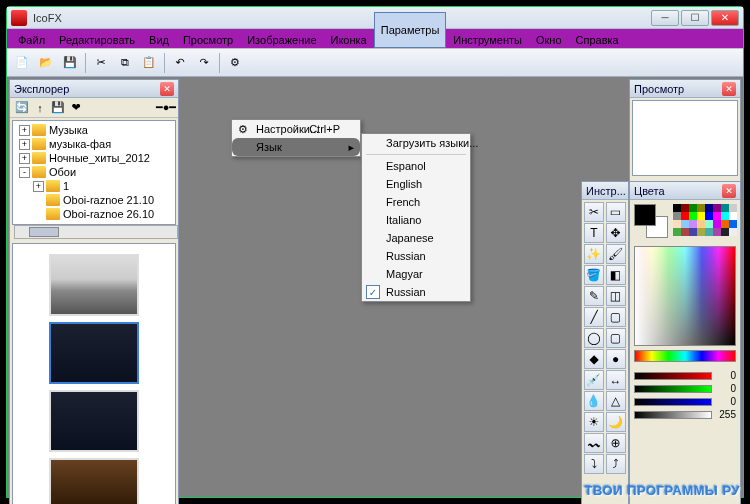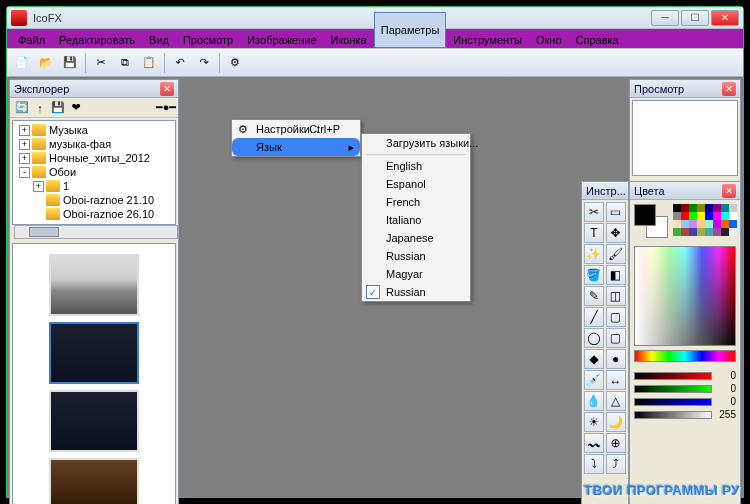--- a/index.html
+++ b/index.html
@@ -47,21 +47,21 @@
 .swatches { position: absolute; right: 3px; top: 22px; width: 64px; display: grid; grid-template-columns: repeat(8, 1fr); }
 .sw { width: 8px; height: 8px; }
 .picker { position: absolute; left: 4px; top: 64px; width: 102px; height: 100px; background: linear-gradient(to right, #fff, rgba(255,255,255,0)), linear-gradient(to bottom, rgba(0,0,0,0), #000), linear-gradient(to right, red, yellow, lime, cyan, blue, magenta, red); border: 1px solid #888; }
 .hue-bar { position: absolute; left: 4px; top: 168px; width: 102px; height: 12px; background: linear-gradient(to right, red, yellow, lime, cyan, blue, magenta, red); border: 1px solid #888; }
 .rgb-sliders { position: absolute; left: 4px; top: 186px; width: 102px; }
 .rgb-row { display: flex; align-items: center; margin: 2px 0; }
 .rgb-bar { flex: 1; height: 8px; border: 1px solid #888; margin-right: 4px; }
 .rgb-val { width: 20px; text-align: right; font-size: 10px; }
 .dropdown { position: absolute; background: #f4f4f4; border: 1px solid #888; box-shadow: 2px 2px 4px rgba(0,0,0,0.3); z-index: 100; }
 .dd-item { padding: 3px 20px 3px 24px; cursor: pointer; display: flex; align-items: center; position: relative; white-space: nowrap; }
-.dd-item.active { background: #3b82f6; border-radius: 6px; }
+.dd-item.active { background: #737373; border-radius: 6px; }
 .dd-item .shortcut { position: absolute; right: 20px; }
 .dd-item .arrow { position: absolute; right: 6px; }
 .dd-item .check { position: absolute; left: 4px; width: 14px; height: 14px; background: #fff; border: 1px solid #5a7fb0; display: flex; align-items: center; justify-content: center; color: #2a6fc5; font-size: 10px; }
 .dd1 { left: 224px; top: 42px; width: 130px; }
 .dd2 { left: 354px; top: 56px; width: 110px; }
 .h-scroll { position: absolute; left: 2px; bottom: 2px; width: 164px; height: 14px; background: #e8e8e8; border: 1px solid #aaa; }
 .h-scroll-thumb { position: absolute; left: 14px; top: 1px; width: 30px; height: 10px; background: #c0c8d8; border: 1px solid #888; }
 .watermark { position: absolute; right: 10px; bottom: 6px; color: #3a7fd5; font-weight: bold; font-size: 13px; text-shadow: 1px 1px 2px #fff, -1px -1px 2px #06c; letter-spacing: 0.5px; }
 </style>
 </head>
@@ -293,24 +293,24 @@
       </div>
     </div>
 
     <div class="dropdown dd2">
       <div class="dd-item">
         <span>Загрузить языки...</span>
       </div>
       <div style="height:1px;background:#ccc;margin:2px 4px;"></div>
       <div id="lang-list">
           <div class="dd-item">
+            <span>Espanol</span>
+          </div>
+          <div class="dd-item">
             <span>English</span>
-          </div>
-          <div class="dd-item">
-            <span>Espanol</span>
           </div>
           <div class="dd-item">
             <span>French</span>
           </div>
           <div class="dd-item">
             <span>Italiano</span>
           </div>
           <div class="dd-item">
             <span>Japanese</span>
           </div>

